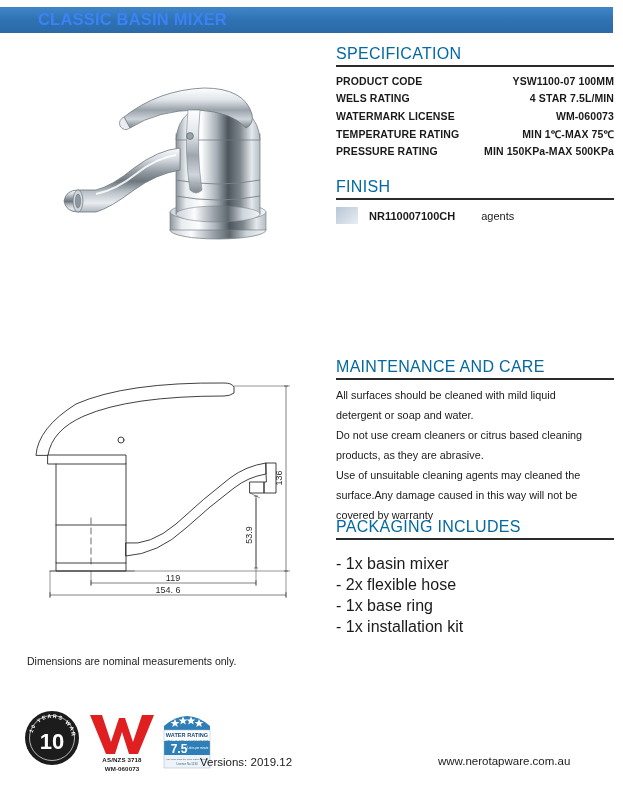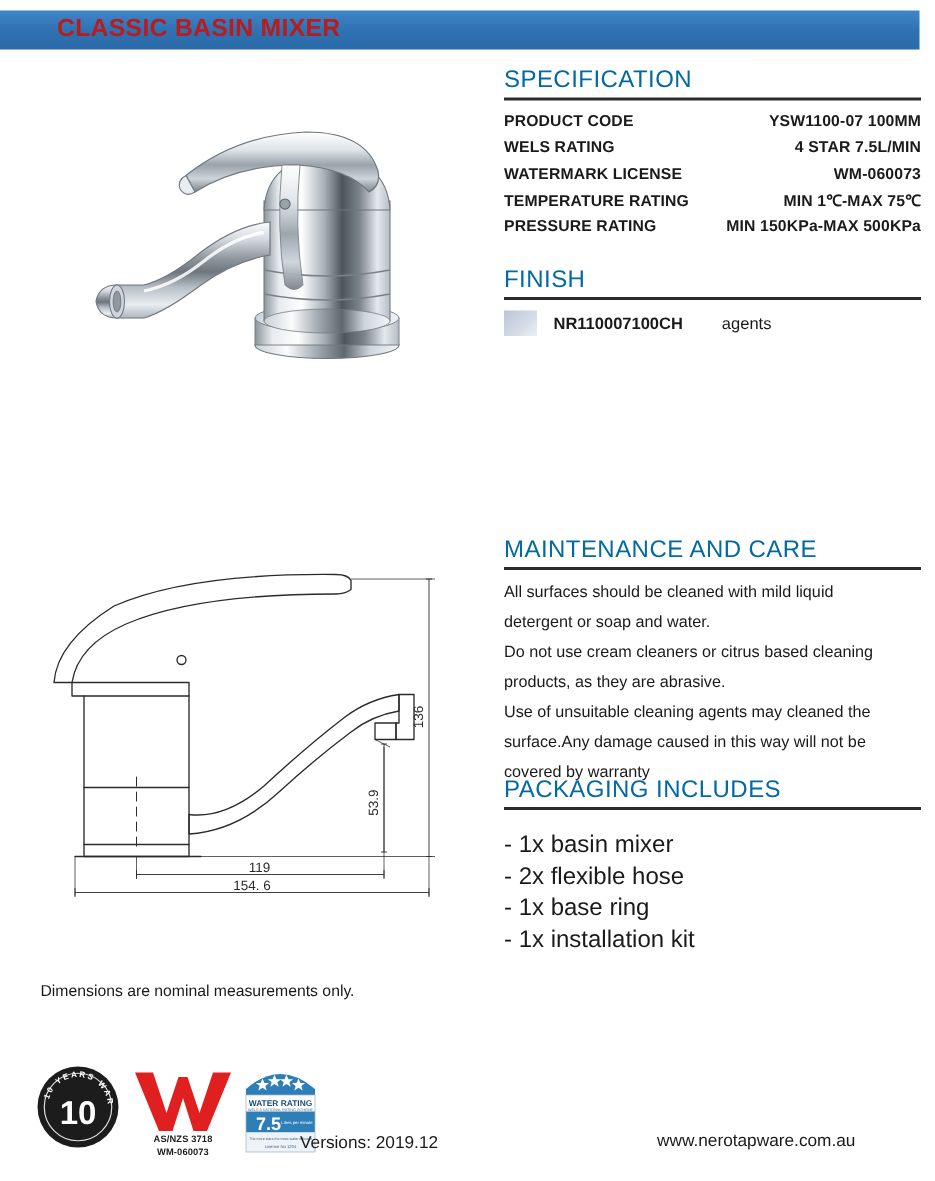--- a/index.html
+++ b/index.html
@@ -25,21 +25,21 @@
     height: 26px;
     background: linear-gradient(to bottom, #3f86c8 0%, #2f72b3 50%, #2b6aa8 100%);
   }
   .header-title {
     position: absolute;
     left: 38px;
     top: 10px;
     font-size: 16.5px;
     font-weight: bold;
     letter-spacing: 0.2px;
-    color: #b91c1c;
+    color: #3b82f6;
     white-space: nowrap;
   }
 
   
   .section {
     position: absolute;
     left: 336px;
     width: 278px;
   }
   .sec-title {

